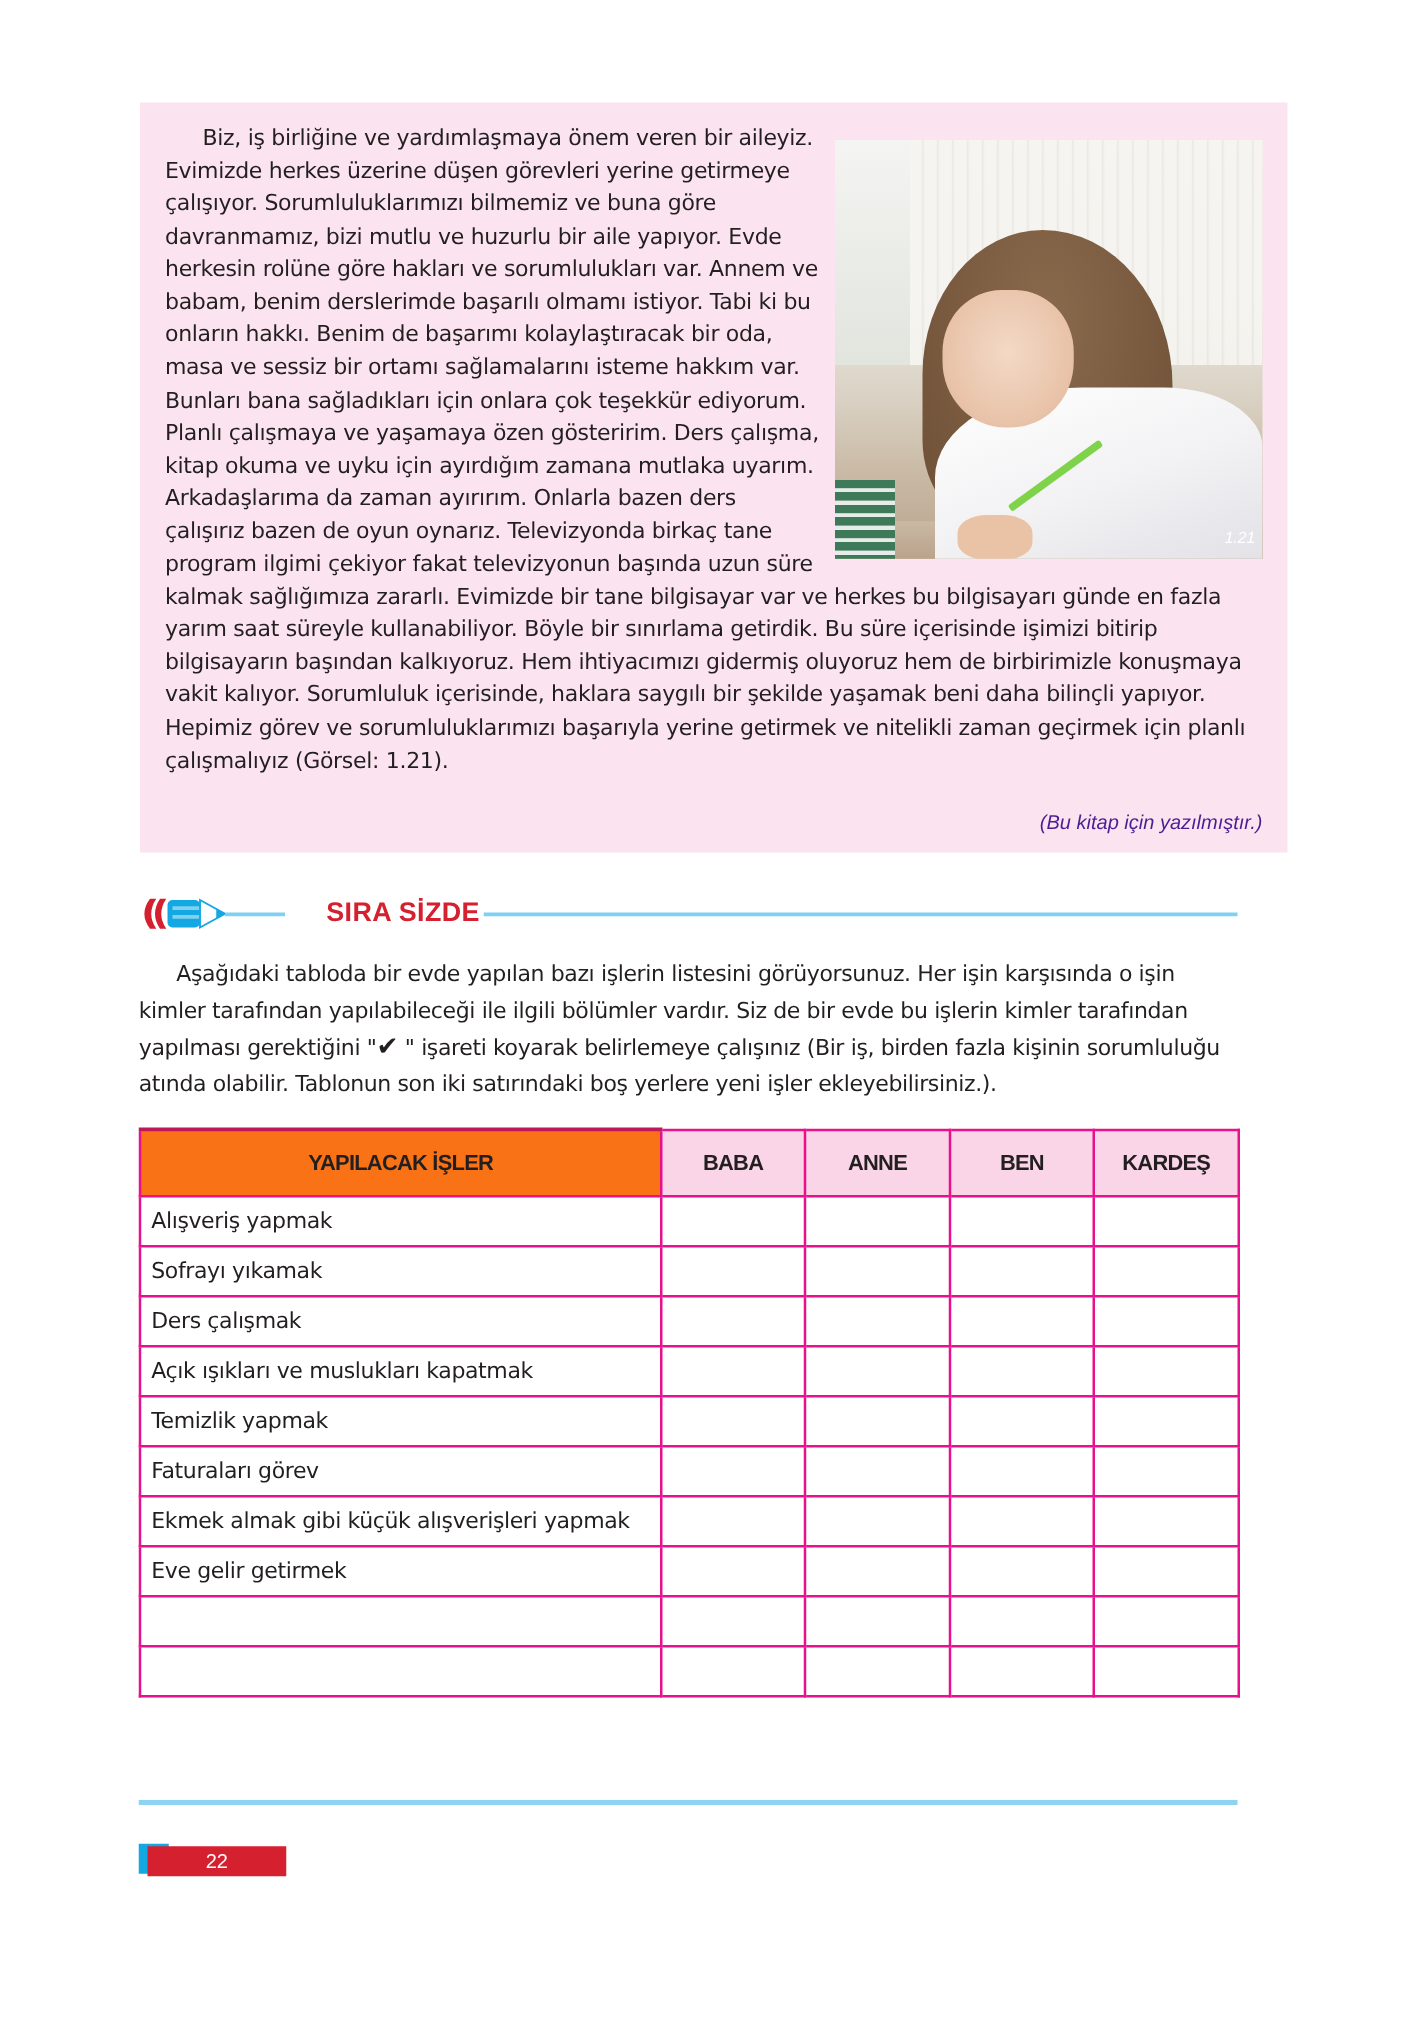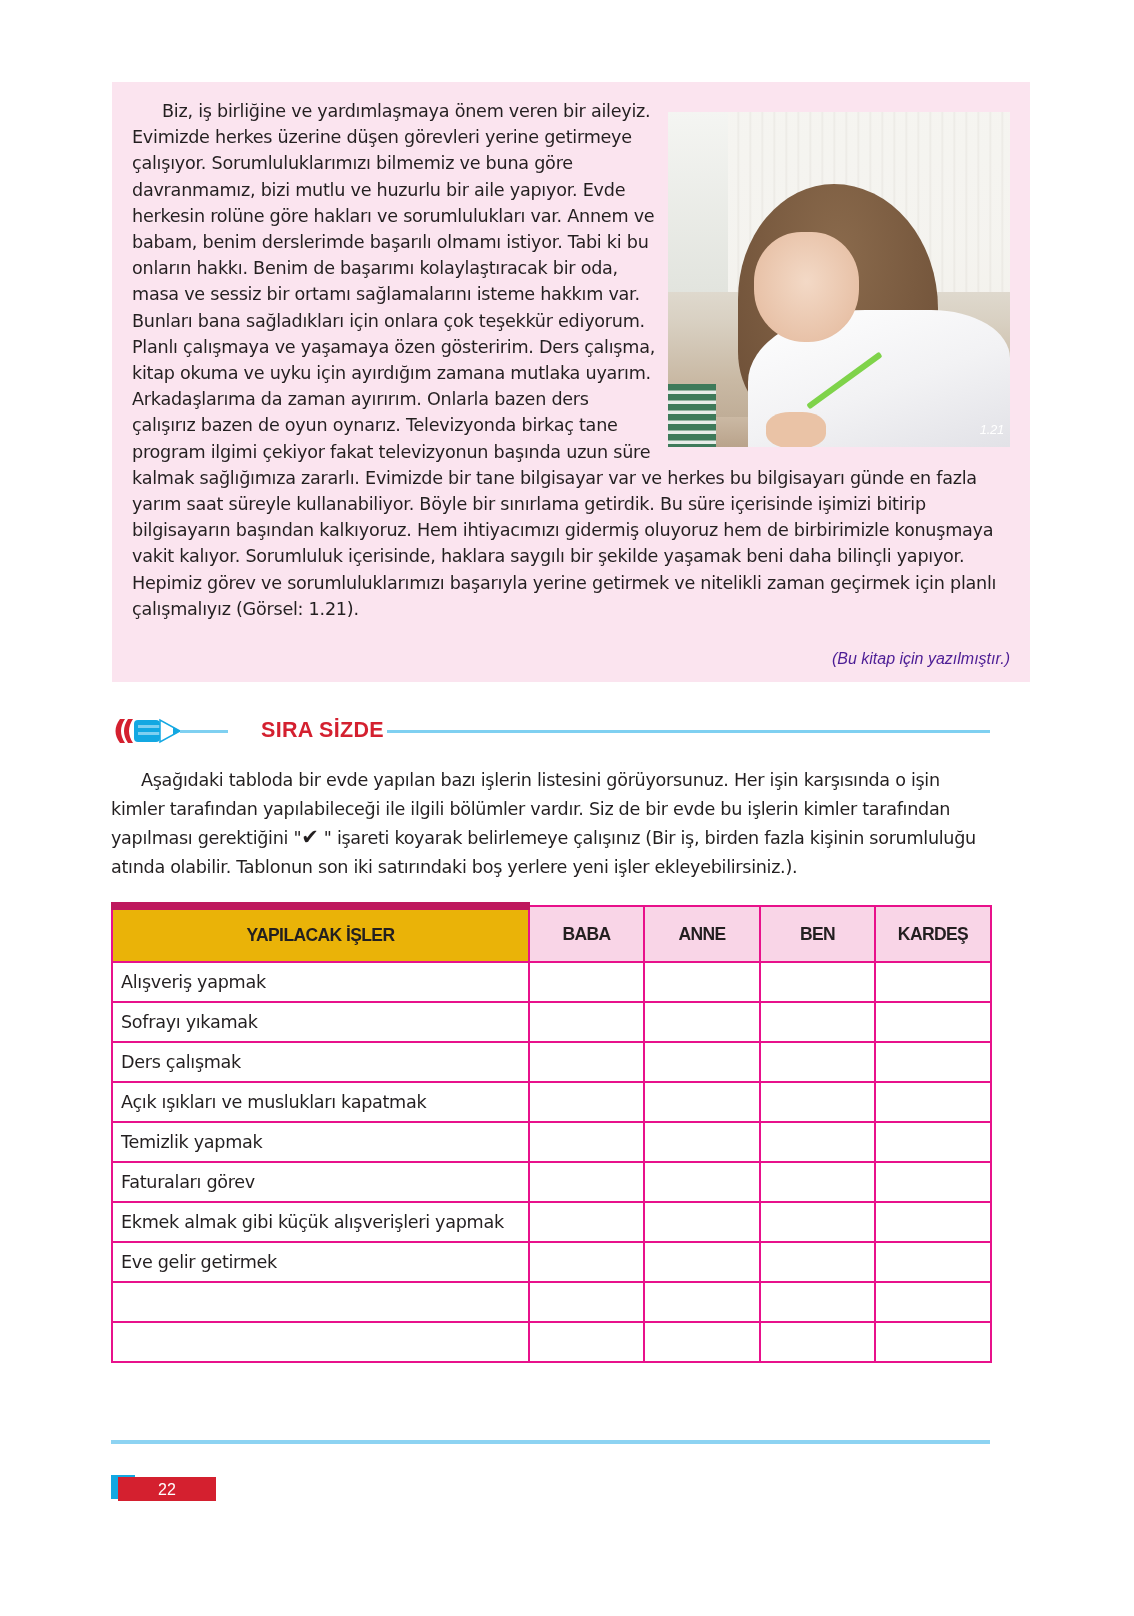--- a/index.html
+++ b/index.html
@@ -34,28 +34,28 @@
   .section-title { position:absolute; left:127px; top:1px; font-family:"Liberation Sans", sans-serif; font-weight:bold; font-size:21.5px; color:#d4202f; letter-spacing:0.3px;margin-left:24px; }
   .section-rule { position:absolute; left:277px; top:13px; right:0; height:3px; background:#7fd0f1; }
 
   .instructions { position:absolute; left:111px; top:766px; width:880px; font-size:17.6px; line-height:28.5px; letter-spacing:-0.3px; }
   .instructions p { margin:0; text-indent:30px; }
   .check { font-weight:bold; font-size:21px; }
 
   .task-table { position:absolute; left:111px; top:902px; width:879px; border-collapse:collapse; table-layout:fixed; }
   .task-table th, .task-table td { border:2.5px solid #e8118b; padding:0 8px; }
   .task-table th { height:51px; font-family:"Liberation Sans", sans-serif; font-weight:bold; font-size:17.5px; letter-spacing:-0.6px; text-align:center; }
-  .task-table th.first { border-top:8px solid #be185d; background:#eab308; }
+  .task-table th.first { border-top:3px solid #be185d; background:#f97316; }
   .task-table th.person { background:#f9d5e7; }
   .task-table td { height:38px; font-size:17.6px; letter-spacing:-0.3px; }
   .task-table td.cell { background:#ffffff; }
 
   .footer-rule { position:absolute; left:111px; top:1440px; width:879px; height:4px; background:#8dd3f2; }
   .page-marker-blue { position:absolute; left:111px; top:1475px; width:24px; height:24px; background:#13a8e2; }
-  .page-marker-red { position:absolute; left:118px; top:1477px; width:98px; height:24px; background:#d4202f; color:#fff;
+  .page-marker-red { position:absolute; left:118px; top:1477px; width:111px; height:24px; background:#d4202f; color:#fff;
     font-family:"Liberation Sans", sans-serif; font-size:16px; text-align:center; line-height:26px; }
 </style>
 </head>
 <body>
 
 <div class="story-box">
   <div class="story-text">
     <div class="float-photo">
       <div class="photo-window"></div>
       <div class="photo-blind"></div>

